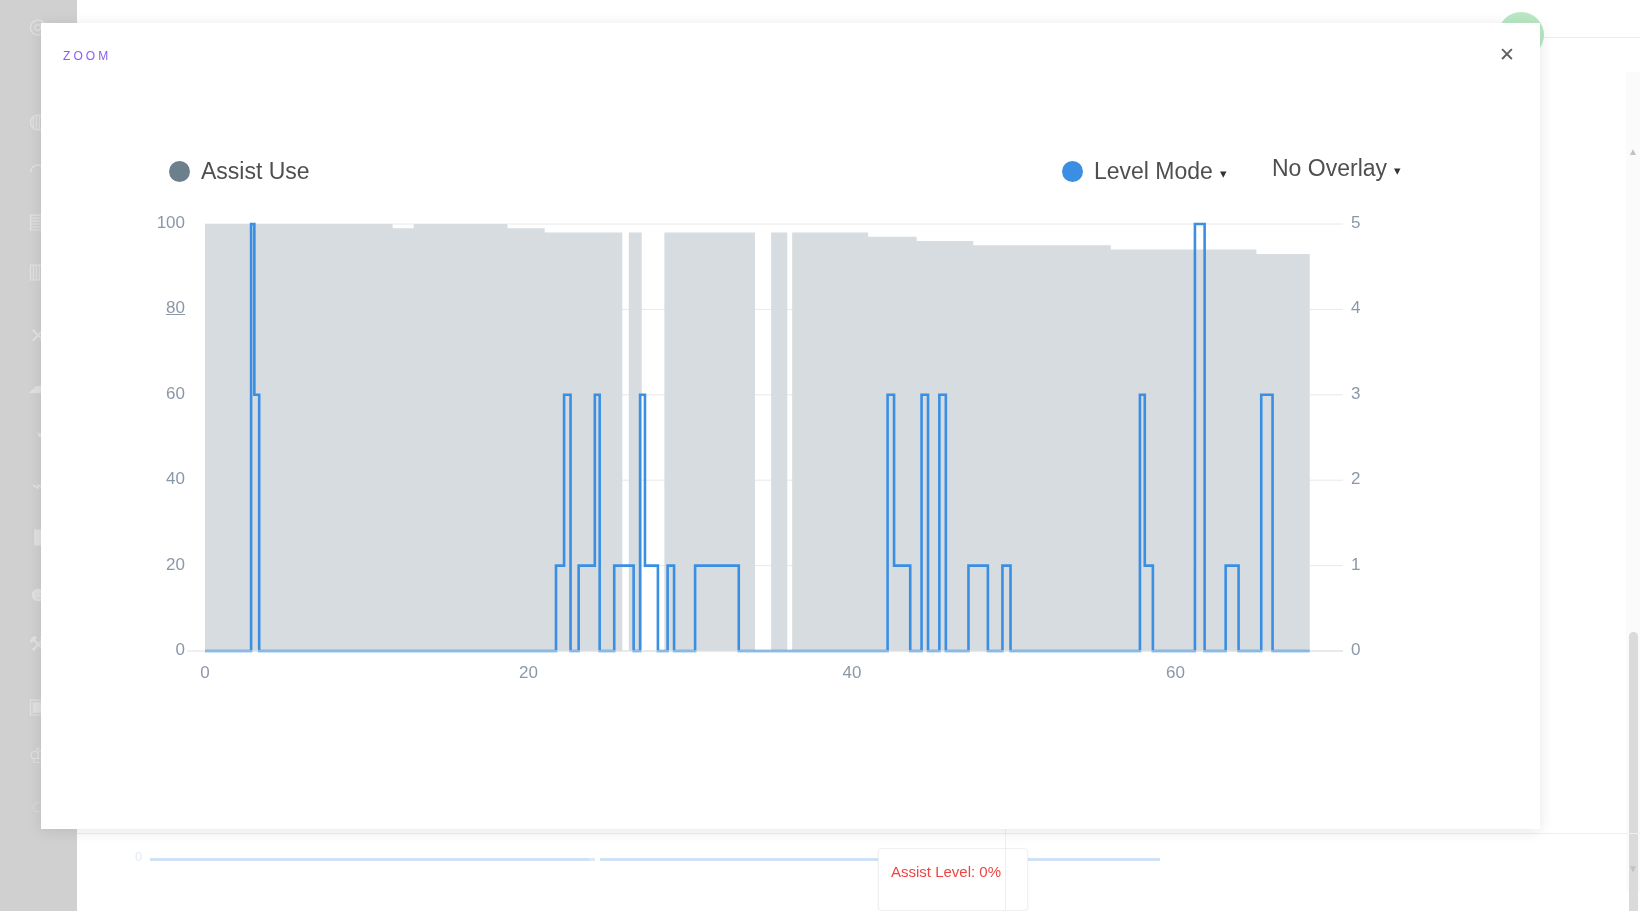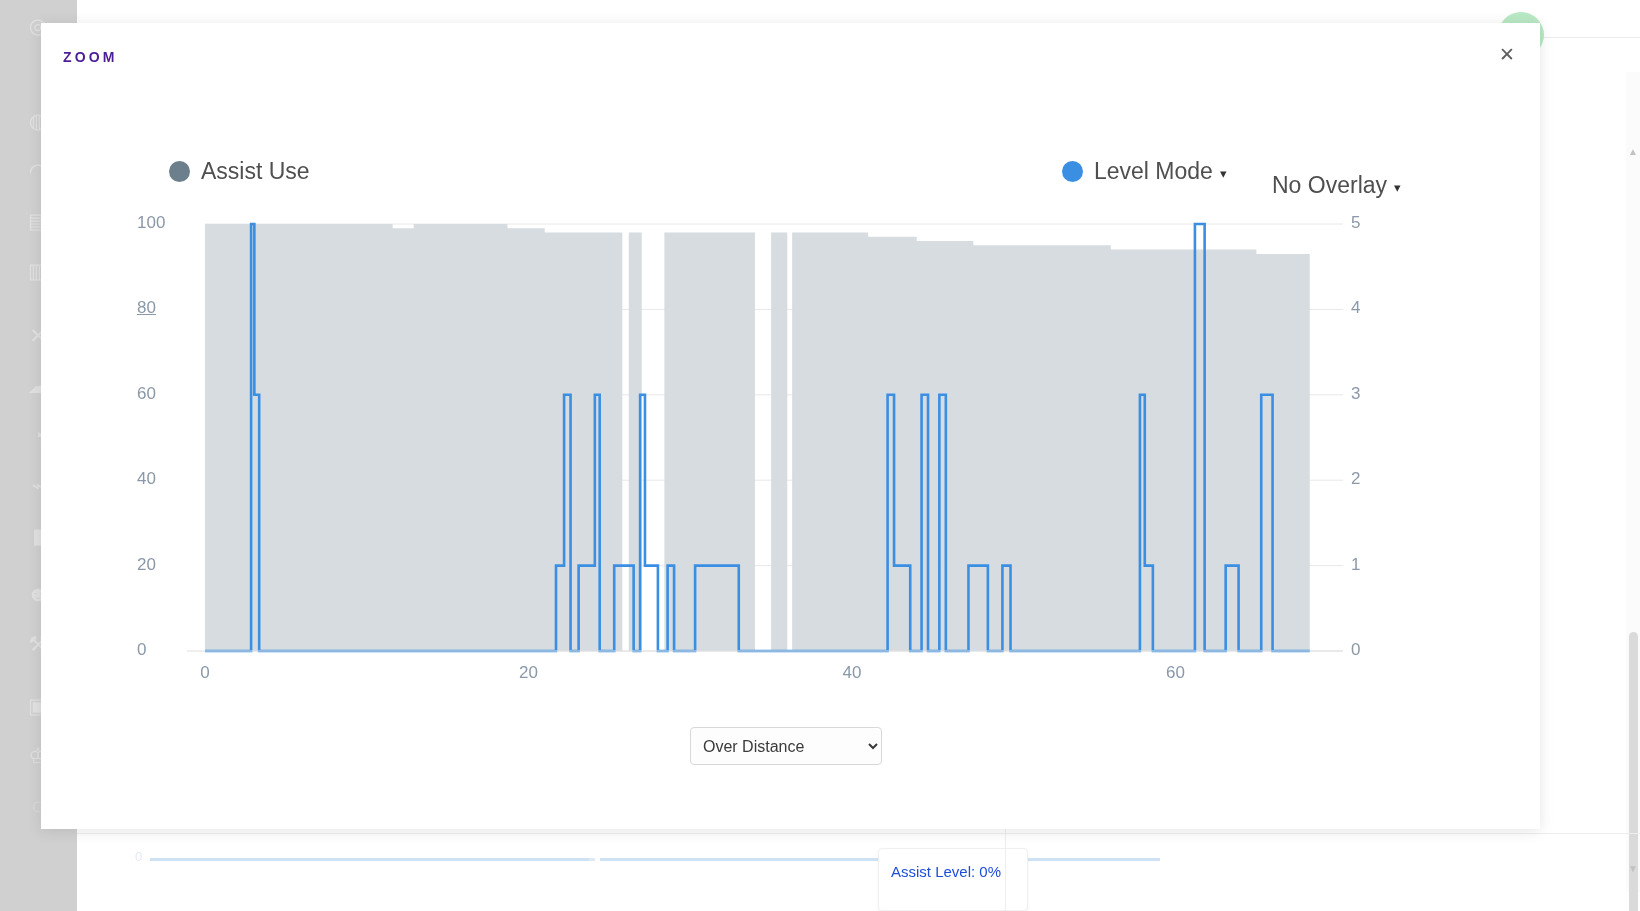--- a/index.html
+++ b/index.html
@@ -84,39 +84,39 @@
   #bg-tooltip {
     position: absolute; left: 878px; top: 848px;
     width: 150px; height: 63px;
     background: #ffffff;
     border: 1px solid #f0f0f0;
     border-radius: 4px;
     box-shadow: 0 1px 3px rgba(0,0,0,.05);
   }
   #bg-tooltip-text {
     position: absolute; left: 12px; top: 14px;
-    font-size: 15px; color: #1d4ed8;
+    font-size: 15px; color: #ef4444;
     white-space: nowrap;
   }
   #bg-vline { position: absolute; left: 1005px; top: 820px; width: 1px; height: 91px; background: #eeeeee; }
 
   
   #modal {
     position: absolute;
     left: 41px; top: 23px;
     width: 1499px; height: 806px;
     background: #ffffff;
     box-shadow: 0 2px 14px rgba(0,0,0,.10);
   }
   #modal-title {
     position: absolute; left: 22px; top: 26px;
-    font-size: 14px;
+    font-size: 12px;
     letter-spacing: 3.1px;
-    color: #4c1d95;
-    font-weight: 700;
+    color: #8b5cf6;
+    font-weight: 400;
   }
   #modal-close {
     position: absolute; right: 18px; top: 17px;
     width: 30px; height: 30px;
     font-size: 19px; line-height: 30px; text-align: center;
     color: #5f5f5f; cursor: pointer;
     background: none; border: none; padding: 0;
     font-family: "Liberation Sans", sans-serif;
   }
 
@@ -124,41 +124,41 @@
   #legend { position: absolute; left: 0; top: 125px; width: 1499px; height: 56px; }
   .legend-item {
     position: absolute;
     display: flex; align-items: center;
     font-size: 23px; color: #4f4f4f;
     white-space: nowrap;
     cursor: pointer;
   }
   #legend-battery { left: 128px; top: 10px; }
   #legend-assist  { left: 1021px; top: 10px; }
-  #legend-overlay { left: 1231px; top: 24px; }
+  #legend-overlay { left: 1231px; top: 7px; }
   .legend-dot {
     width: 21px; height: 21px; border-radius: 50%;
     margin-right: 11px; flex: 0 0 auto;
   }
   .legend-caret {
     margin-left: 7px; font-size: 13px; color: #333; line-height: 1;
     position: relative; top: 2px;
   }
 
   
   #chart-area { position: absolute; left: 0; top: 0; width: 1499px; height: 806px; }
   #chart-svg { position: absolute; left: 0; top: 0; }
 
   .axis-label-left, .axis-label-right {
     position: absolute;
     font-size: 17px;
     color: #8b98a8;
     white-space: nowrap;
   }
-  .axis-label-left  { width: 48px; }
+  .axis-label-left  { text-align: right; width: 48px; }
   .axis-label-right { text-align: left; }
   .axis-label-x {
     position: absolute;
     font-size: 17px;
     color: #8b98a8;
     text-align: center; width: 40px;
   }
 
   
   #select-wrap { position: absolute; left: 649px; top: 704px; }
@@ -273,16 +273,13 @@
         <div class="axis-label-right" style="left: 1310px; top: 190px;">5</div>
       </div>
     <div id="axis-labels-x">
         <div class="axis-label-x" style="left: 144px; top: 640px;">0</div>
         <div class="axis-label-x" style="left: 467.504px; top: 640px;">20</div>
         <div class="axis-label-x" style="left: 791.007px; top: 640px;">40</div>
         <div class="axis-label-x" style="left: 1114.51px; top: 640px;">60</div>
       </div>
   </div>
 
-  <div id="select-wrap">
-    <select id="range-select"><option value="Over Distance">Over Distance</option><option value="Over Time">Over Time</option></select>
-  </div>
 </div>
 
 </body></html>

